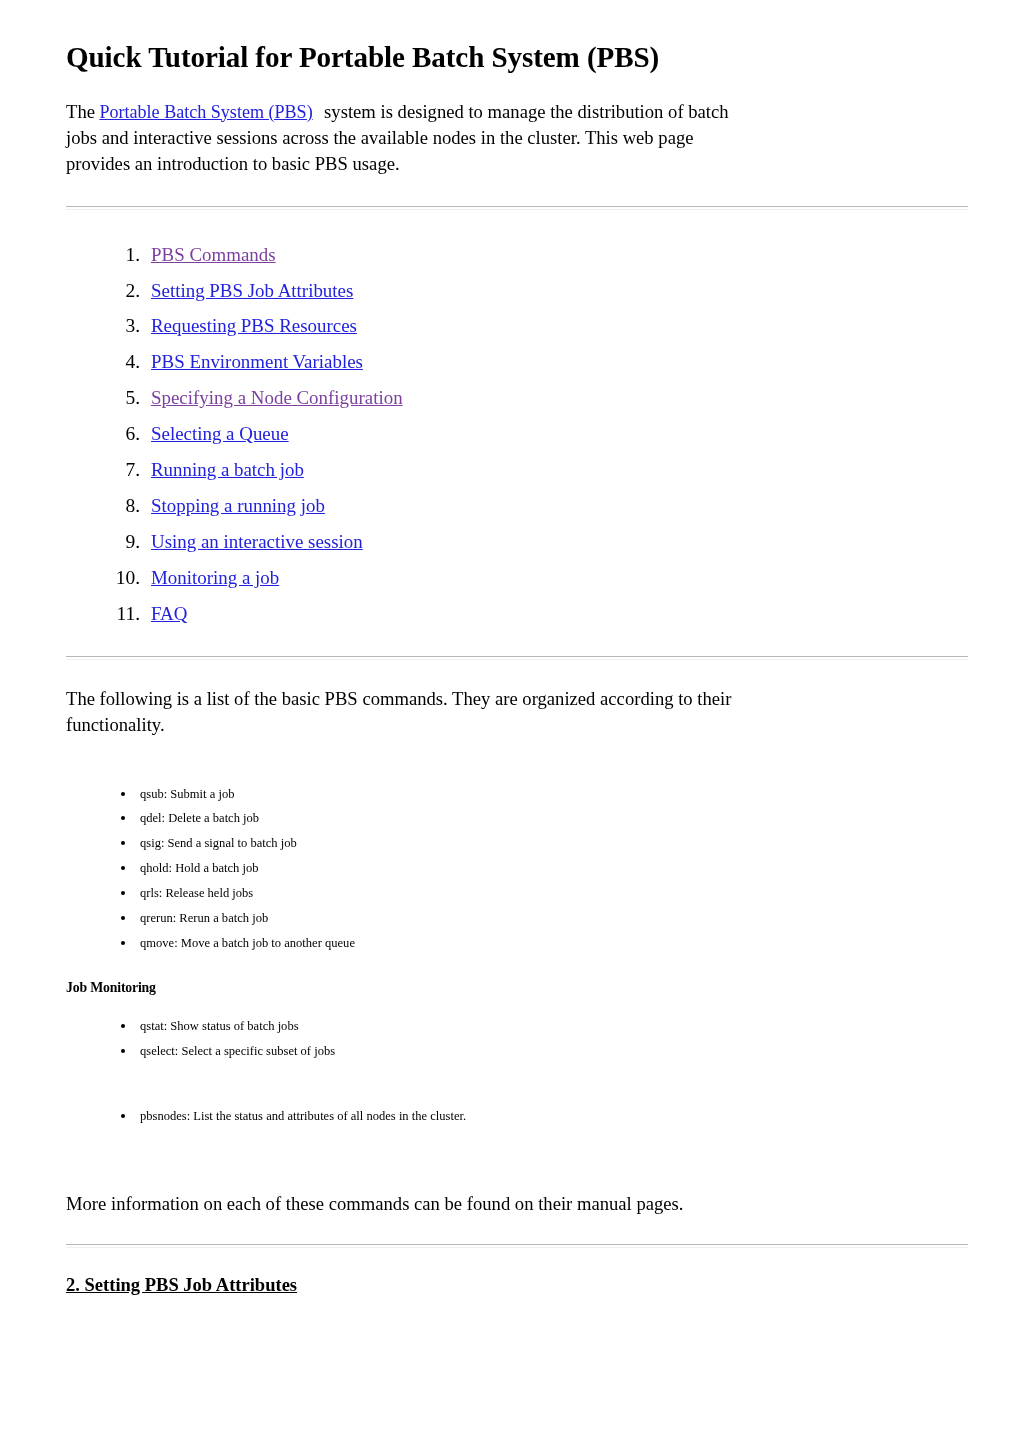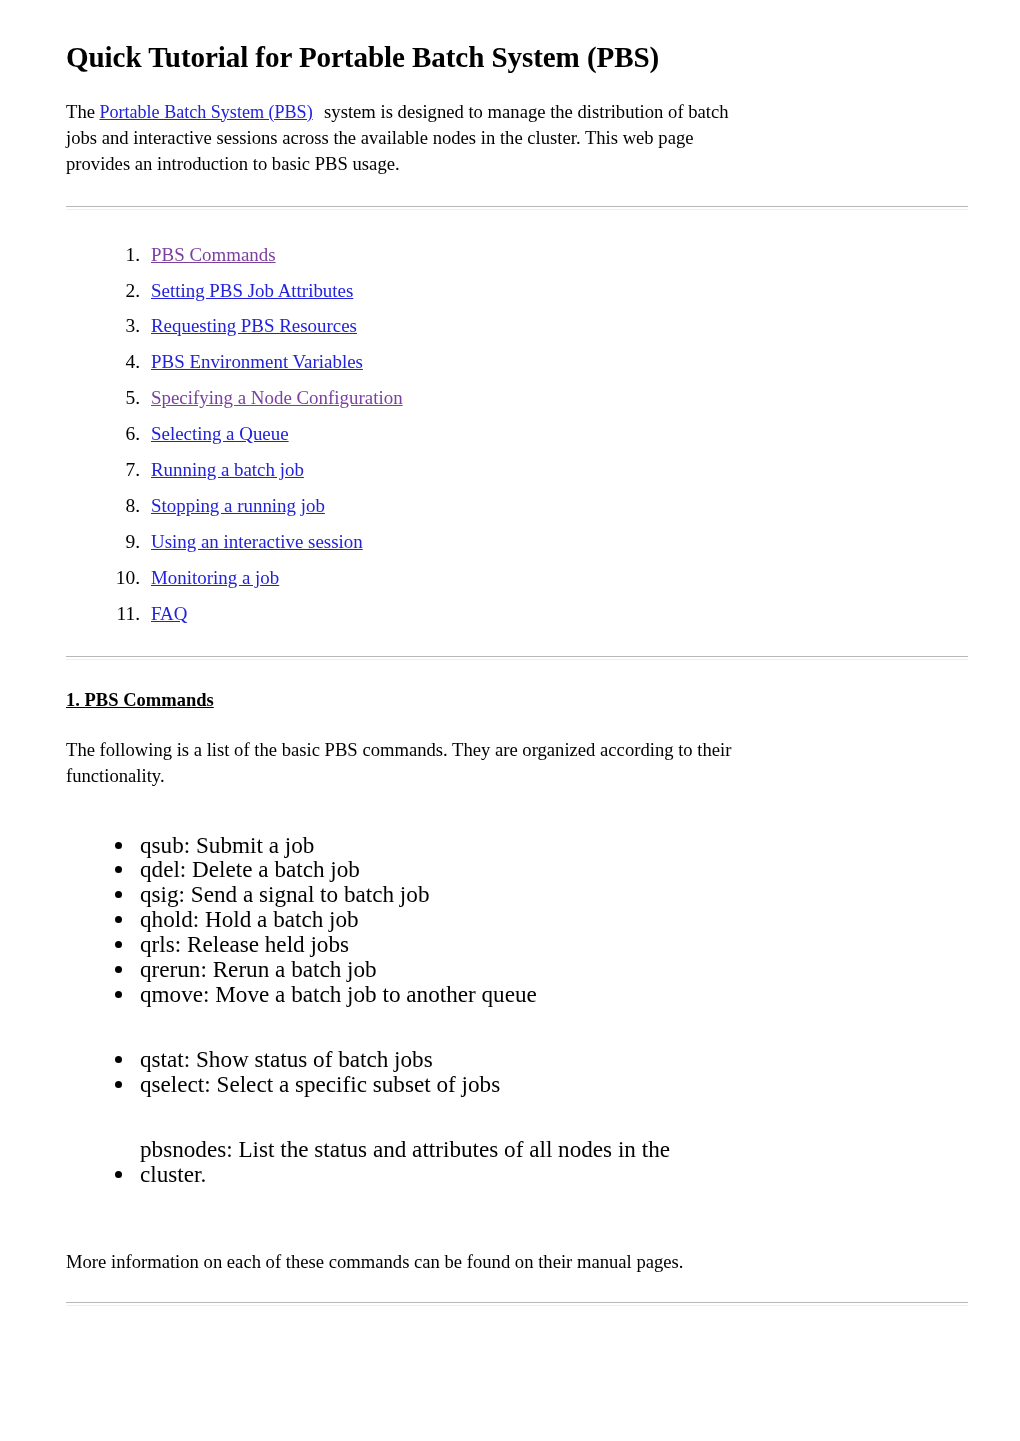--- a/index.html
+++ b/index.html
@@ -116,21 +116,21 @@
     transform: scaleX(0.92);
     transform-origin: left top;
     letter-spacing: -0.2px;
   }
 
   
   ul.cmds {
     list-style-type: disc;
     margin: 0;
     padding: 0 0 0 70px;
-    font-size: 24px;
+    font-size: 13px;
     line-height: 24.9px;
   }
   ul.cmds > li {
     padding-left: 4px;
     margin: 0;
   }
   .cmd-text {
     display: inline-block;
     transform: scaleX(0.965);
     transform-origin: left center;
@@ -160,55 +160,56 @@
       <li><a class="toc-link unvisited">Selecting a Queue</a></li>
       <li><a class="toc-link unvisited">Running a batch job</a></li>
       <li><a class="toc-link unvisited">Stopping a running job</a></li>
       <li><a class="toc-link unvisited">Using an interactive session</a></li>
       <li><a class="toc-link unvisited">Monitoring a job</a></li>
       <li><a class="toc-link unvisited">FAQ</a></li>
     </ol>
 
   <hr class="rule rule-2">
 
-  <div class="h-sec-1">
-    <span class="section-heading">1. PBS Commands</span>
-  </div>
 
   <div class="sp-26"></div>
 
   <p class="para">The following is a list of the basic PBS commands. They are organized according to their functionality.</p>
 
   <div id="command-groups">
       <div class="sp-26"></div>
       <div class="sp-18"></div>
       <ul class="cmds">
         <li><span class="cmd-text">qsub: Submit a job</span></li>
         <li><span class="cmd-text">qdel: Delete a batch job</span></li>
         <li><span class="cmd-text">qsig: Send a signal to batch job</span></li>
         <li><span class="cmd-text">qhold: Hold a batch job</span></li>
         <li><span class="cmd-text">qrls: Release held jobs</span></li>
         <li><span class="cmd-text">qrerun: Rerun a batch job</span></li>
         <li><span class="cmd-text">qmove: Move a batch job to another queue</span></li>
       </ul>
       <div class="sp-22"></div>
+      <div><span class="subheading">Job Monitoring</span></div>
       <div class="sp-18"></div>
       <ul class="cmds">
         <li><span class="cmd-text">qstat: Show status of batch jobs</span></li>
         <li><span class="cmd-text">qselect: Select a specific subset of jobs</span></li>
       </ul>
       <div class="sp-22"></div>
       <div class="sp-18"></div>
       <ul class="cmds">
         <li><span class="cmd-text">pbsnodes: List the status and attributes of all nodes in the cluster.</span></li>
       </ul>
       <div class="sp-22"></div>
       <div class="sp-18"></div>
     </div>
 
   <div class="sp-22"></div>
 
   <p class="para">More information on each of these commands can be found on their manual pages.</p>
 
   <hr class="rule rule-3">
 
+  <div class="h-sec-2">
+    <span class="section-heading">2. Setting PBS Job Attributes</span>
+  </div>
 
 </div>
 
 </body></html>

